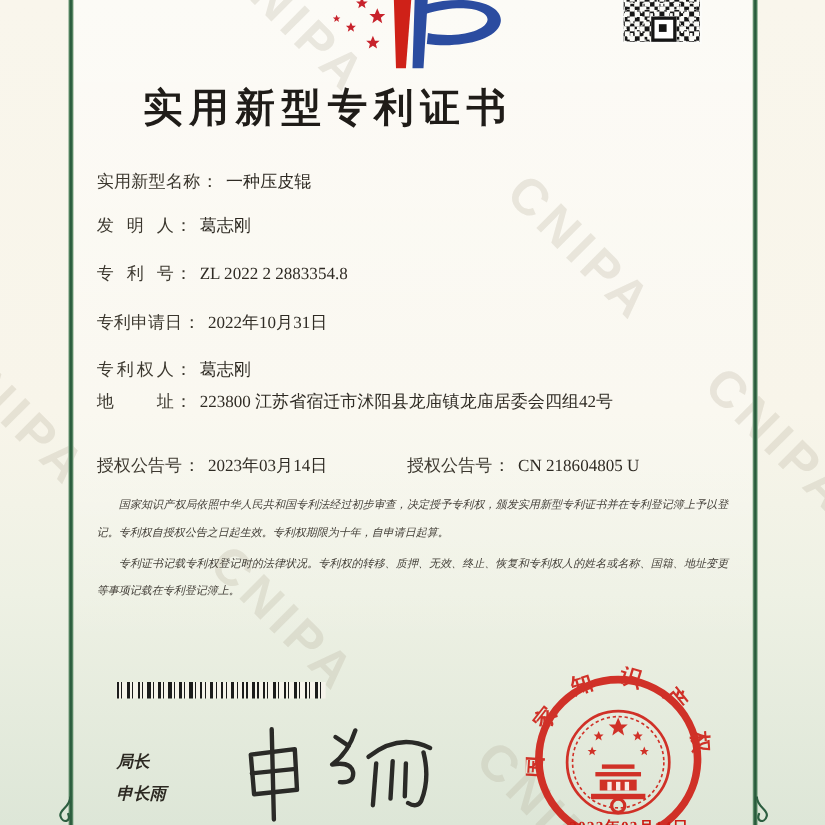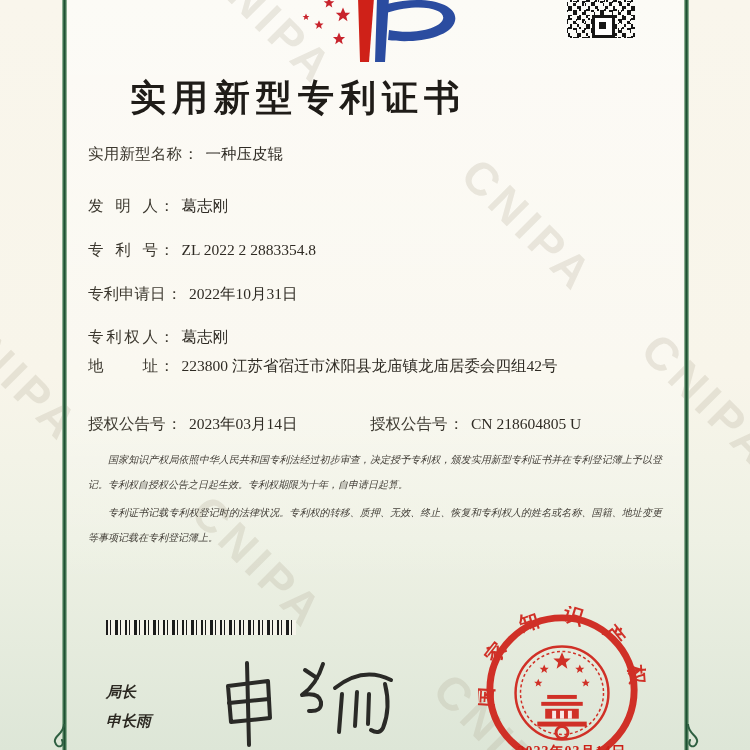--- a/index.html
+++ b/index.html
@@ -86,21 +86,21 @@
     <path d="M91,20 C130,10 163,20 159,37 C155,54 118,60 92,56 L93,46 C117,51 144,45 147,35 C150,25 124,18 90,29 Z" fill="#2b4ca0"></path>
   </svg>
 
   <div class="qr">
     <div class="qr-noise"></div>
     <div class="qr-finder"></div>
   </div>
 
   <div class="title">实用新型专利证书</div>
 
-  <div class="frow" style="top:144px">
+  <div class="frow" style="top:156px">
     <span class="flabel wide">实用新型名称</span><span class="fcolon">：</span><span class="fvalue">一种压皮辊</span>
   </div>
   <div class="frow" style="top:196px">
     <span class="flabel">发明人</span><span class="fcolon">：</span><span class="fvalue">葛志刚</span>
   </div>
   <div class="frow" style="top:240px">
     <span class="flabel">专利号</span><span class="fcolon">：</span><span class="fvalue">ZL 2022 2 2883354.8</span>
   </div>
   <div class="frow" style="top:284px">
     <span class="flabel">专利申请日</span><span class="fcolon">：</span><span class="fvalue">2022年10月31日</span>

